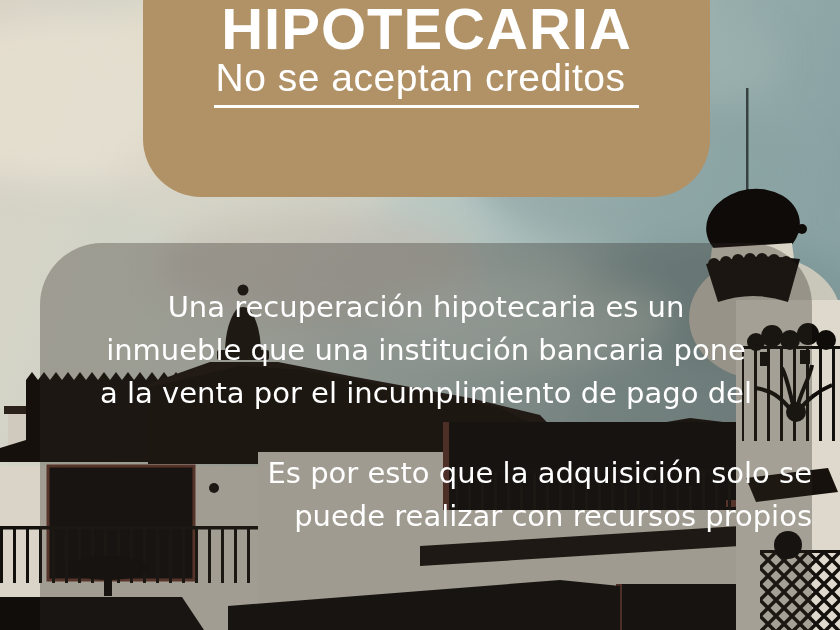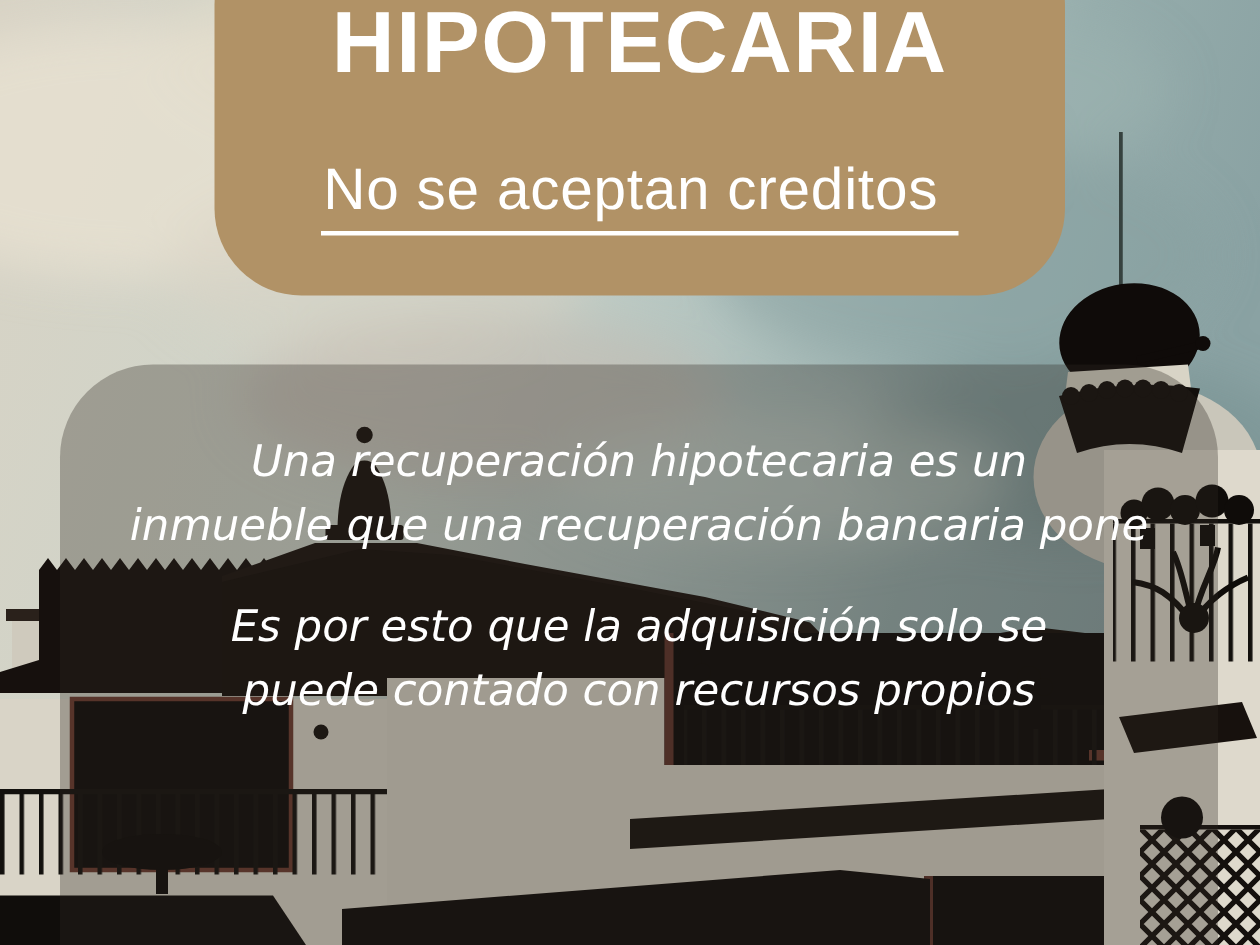--- a/index.html
+++ b/index.html
@@ -14,43 +14,42 @@
   .overlay-card{
     position:absolute;z-index:1;
     left:40px;top:243px;width:772px;height:450px;
     background:var(--overlay-tint, rgba(48,41,34,0.32));
     border-radius:62px;
     box-sizing:border-box;
     padding-top:43px;
     text-align:center;
   }
   .overlay-card .para{margin:0;}
-  .overlay-card .para + .para{margin-top:24px;}
+  .overlay-card .para + .para{margin-top:37px;text-align:right;}
   .overlay-card .line{
     font-family:"DejaVu Sans",sans-serif;
     font-size:29px;line-height:43px;font-weight:400;
     color:var(--text-color,#ffffff);
     white-space:nowrap;
-    font-style:italic;
   }
 
   
   .banner{
     position:absolute;z-index:2;
     left:143px;top:-54px;width:567px;height:251px;
     background:var(--banner-bg,#b19266);
     border-radius:58px;
     text-align:center;
   }
   .banner .title{
     margin-top:58px;
     font-size:58px;line-height:50px;font-weight:700;letter-spacing:1px;
     color:var(--text-color,#ffffff);
   }
-  .banner .subtitle-wrap{margin-top:49px;line-height:47px;}
+  .banner .subtitle-wrap{line-height:47px;}
   .banner .subtitle{
     display:inline-block;
     font-size:39px;line-height:47px;font-weight:400;letter-spacing:0.5px;
     color:var(--text-color,#ffffff);
     border-bottom:3px solid var(--text-color,#ffffff);
     padding:0 14px 4px 2px;
   }
 </style>
 </head>
 <body>
@@ -183,25 +182,26 @@
 
     <g>
       <polygon points="0,597 182,597 204,630 0,630" fill="#100d0b"></polygon>
       <polygon points="228,606 560,580 620,586 620,630 228,630" fill="#0e0b09"></polygon>
     </g>
   </svg>
 
   <div class="overlay-card">
     <div class="para">
       <div class="line">Una recuperación hipotecaria es un</div>
-      <div class="line">inmueble que una recuperación bancaria pone</div>
+      <div class="line">inmueble que una institución bancaria pone</div>
+      <div class="line">a la venta por el incumplimiento de pago del</div>
     </div>
     <div class="para">
       <div class="line">Es por esto que la adquisición solo se</div>
-      <div class="line">puede contado con recursos propios</div>
+      <div class="line">puede realizar con recursos propios</div>
     </div>
   </div>
 
   <div class="banner">
     <div class="title">HIPOTECARIA</div>
     <div class="subtitle-wrap">
       <span class="subtitle">No se aceptan creditos</span>
     </div>
   </div>
 

